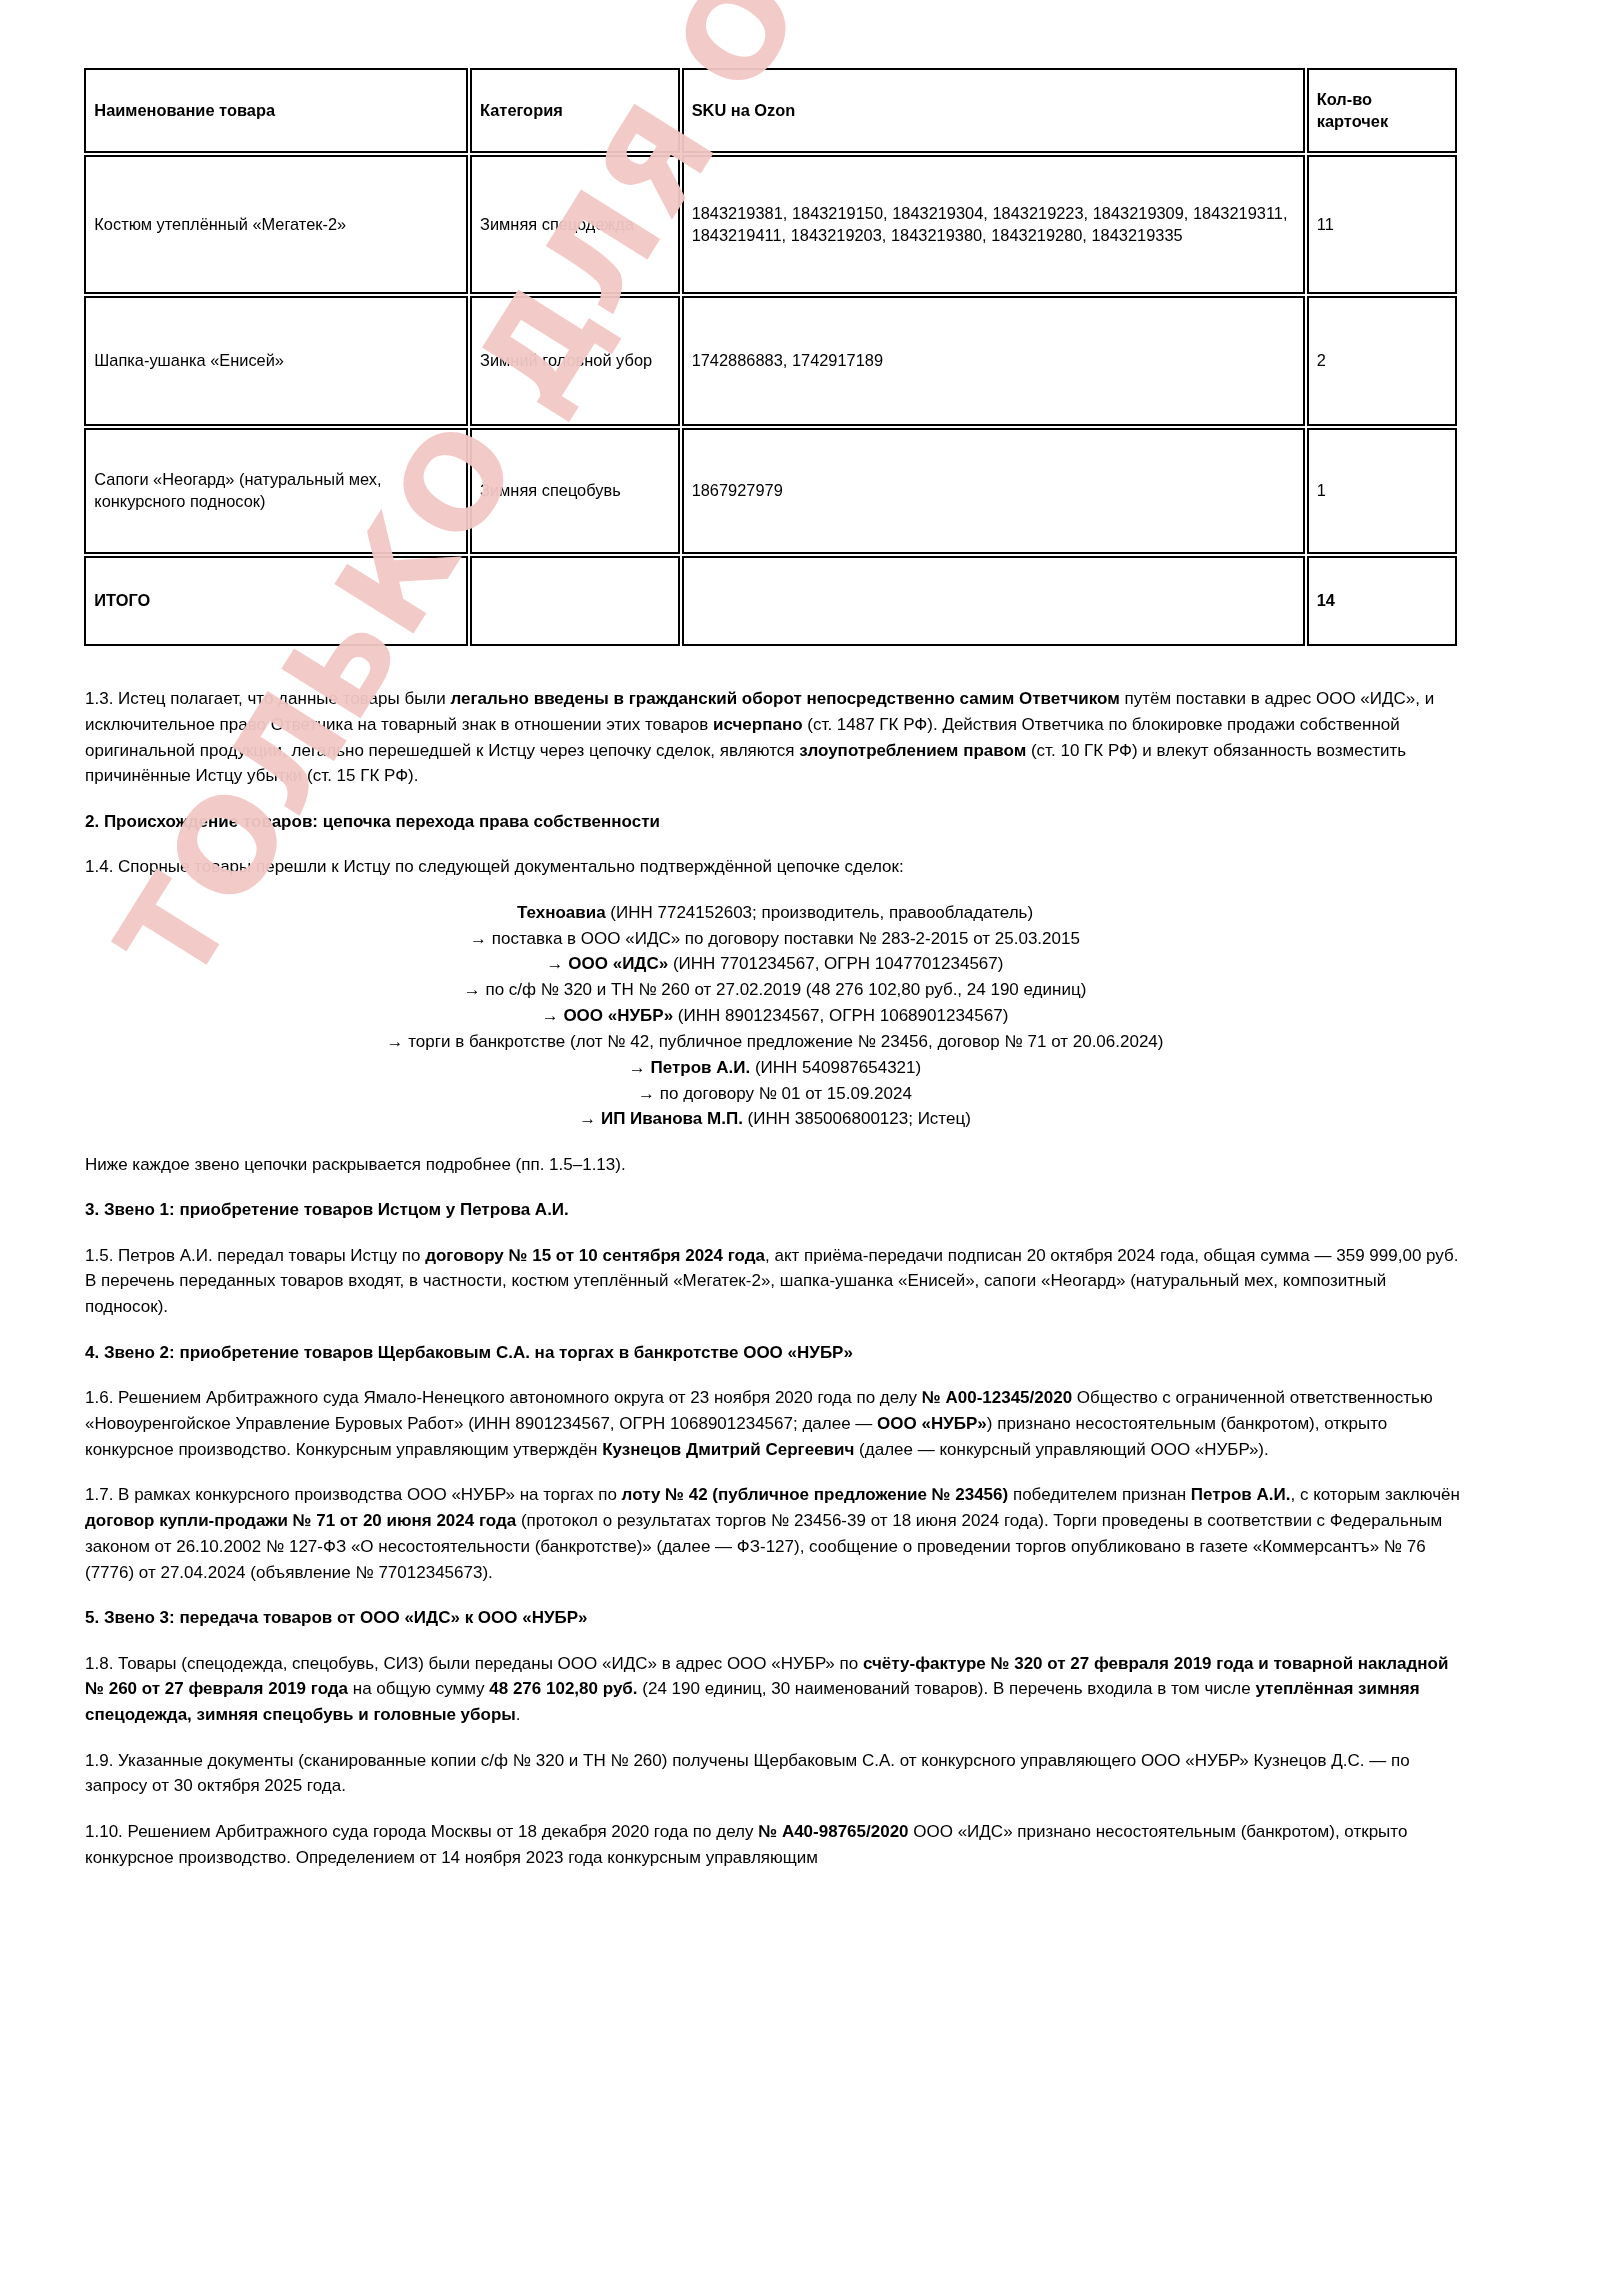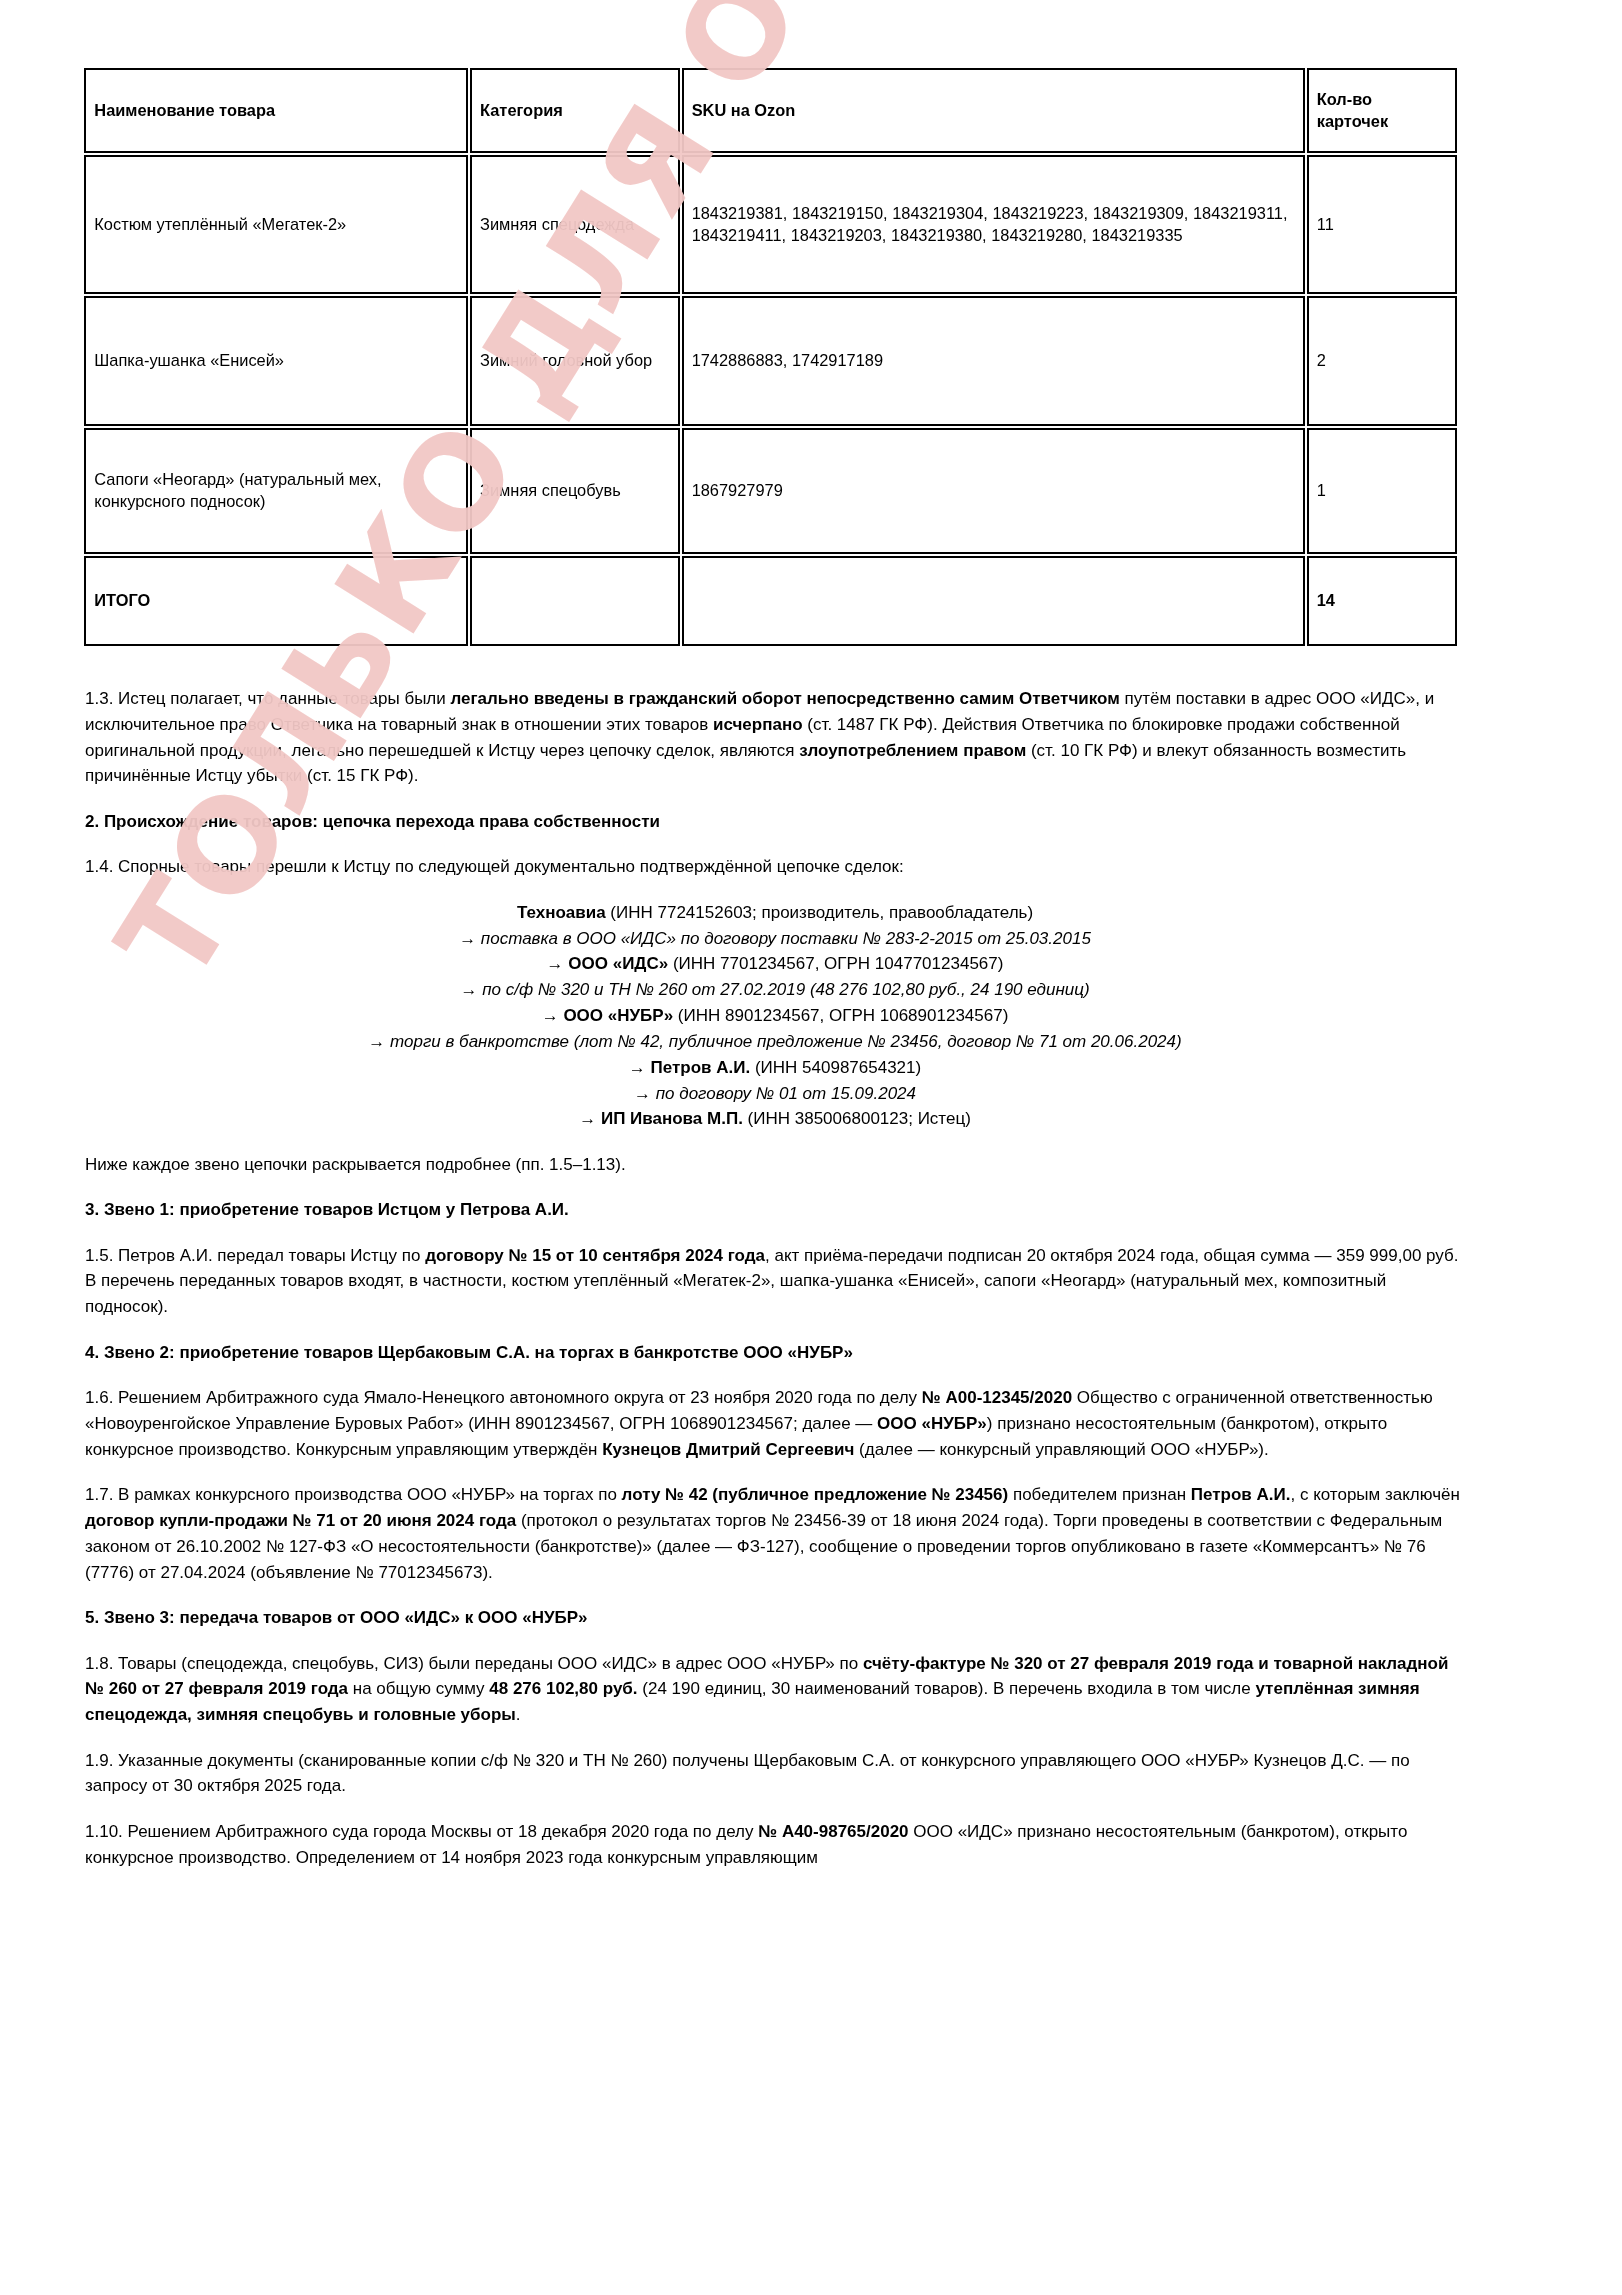--- a/index.html
+++ b/index.html
@@ -106,21 +106,20 @@
   }
   .chain {
     margin: 0 0 19.6px 0;
   }
   .chain .line {
     margin: 0;
     line-height: 1.52;
     text-align: center;
   }
   .chain .it {
-    font-style: italic;
   }
   b { font-weight: bold; }
   .sp-top { margin-top: 21px; }
 </style>
 </head>
 <body>
 
 <div class="page">
 
   <div class="watermark">

